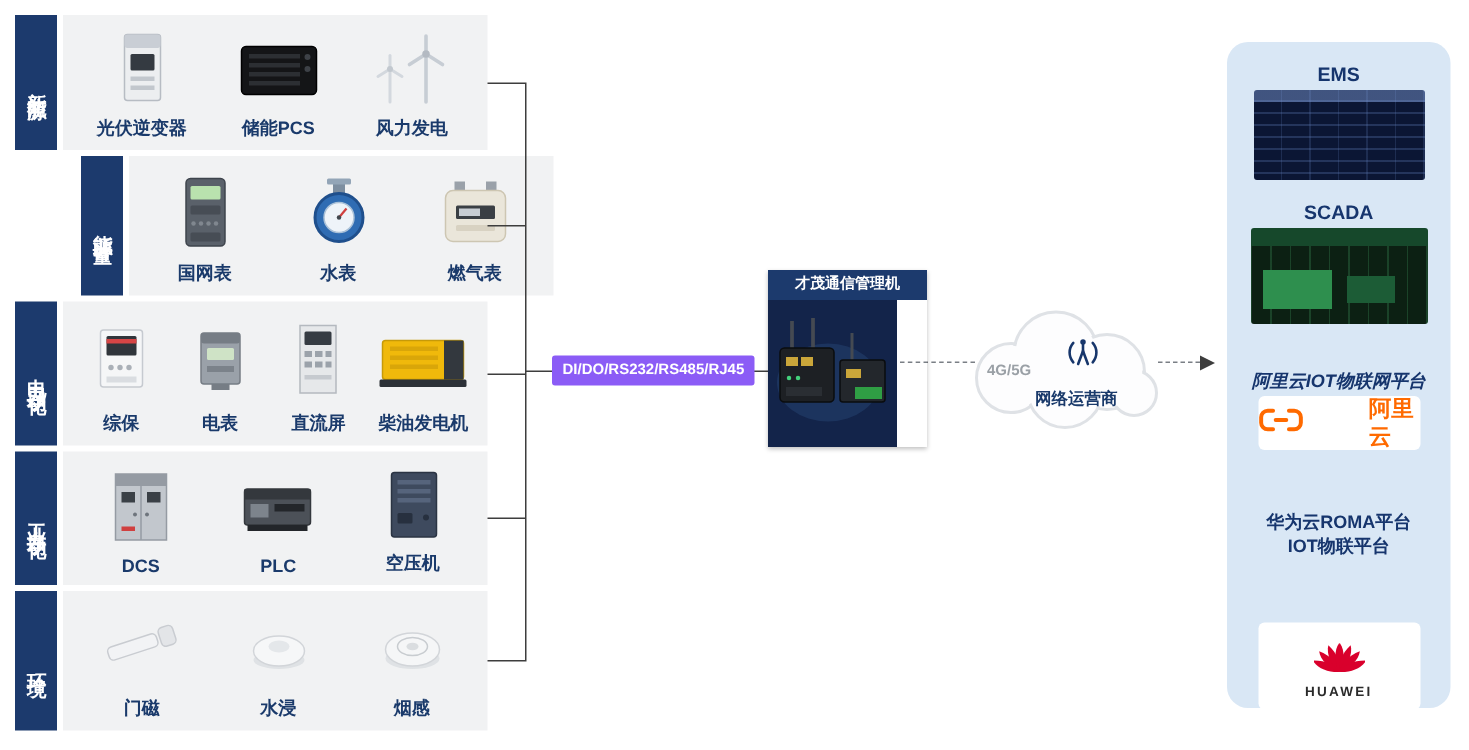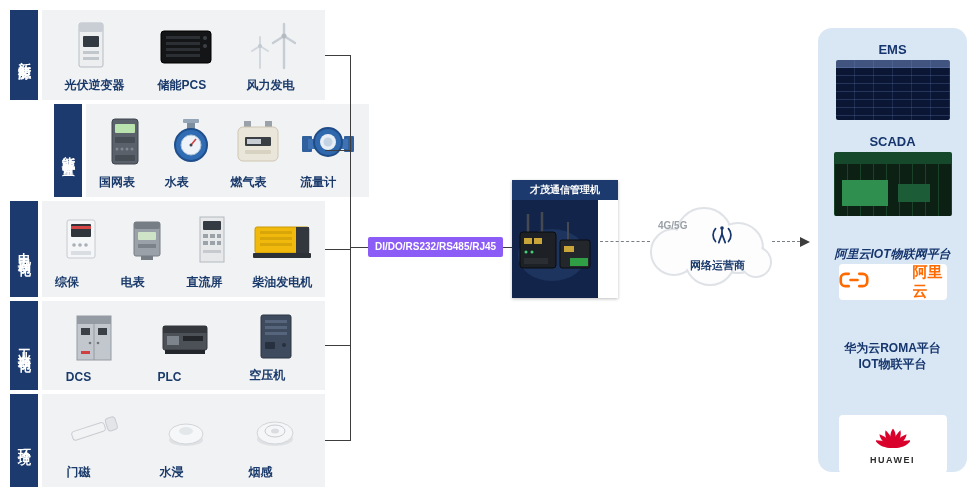--- a/index.html
+++ b/index.html
@@ -5,21 +5,21 @@
   html,body{margin:0;padding:0;background:#fff;}
   .canvas{position:relative;width:979px;height:500px;background:#ffffff;overflow:hidden;
           font-family:"Liberation Sans","DejaVu Sans",sans-serif;}
 
   
   .row{position:absolute;left:10px;display:flex;}
   .cat-label{width:28px;background:#1c3a6d;color:#fff;display:flex;align-items:center;justify-content:center;
              writing-mode:vertical-rl;text-orientation:upright;font-weight:bold;font-size:13px;letter-spacing:3px;}
   .panel{width:283px;margin-left:4px;background:#f1f2f3;display:flex;align-items:stretch;
          justify-content:space-around;padding:6px 6px 4px 6px;box-sizing:border-box;}
-  .device{display:flex;flex-direction:column;align-items:flex-start;justify-content:flex-end;gap:1px;}
+  .device{display:flex;flex-direction:column;align-items:center;justify-content:flex-end;gap:1px;}
   .device .icon{flex:1;display:flex;align-items:center;justify-content:center;}
   .dlabel{font-size:12px;font-weight:bold;color:#1a3a6b;white-space:nowrap;padding-bottom:2px;}
 
   
   .hline{position:absolute;height:1px;background:#3d3d3d;}
   .vline{position:absolute;width:1px;background:#3d3d3d;}
   .dashline{position:absolute;height:0;border-top:1.6px dashed #7a7f85;}
   .arrowhead{position:absolute;width:0;height:0;border-left:10px solid #3d3d3d;
              border-top:5px solid transparent;border-bottom:5px solid transparent;}
 
@@ -29,21 +29,21 @@
   
   .gateway{position:absolute;left:512px;top:180px;width:106px;height:118px;z-index:3;
            box-shadow:0 1px 3px rgba(0,0,0,.25);}
   .gateway-header{height:20px;line-height:20px;background:#1c3a6d;color:#fff;font-size:10px;
                   font-weight:bold;text-align:center;white-space:nowrap;}
   .gateway-body{height:98px;}
 
   
   .cloud{position:absolute;left:638px;top:198px;width:142px;height:96px;}
   .cloud-bg{position:absolute;left:0;top:0;}
-  .cloud-net{position:absolute;left:20px;top:22px;font-size:10px;color:#9aa0a6;font-weight:bold;}
+  .cloud-net{position:absolute;left:20px;top:44px;font-size:10px;color:#9aa0a6;font-weight:bold;}
   .cloud-antenna{position:absolute;left:70px;top:22px;}
   .cloud-op{position:absolute;left:52px;top:60px;font-size:11px;font-weight:bold;color:#1a3a6b;white-space:nowrap;}
 
   
   .rpanel{position:absolute;left:818px;top:28px;width:149px;height:444px;background:#d9e7f5;border-radius:14px;}
   .rp-title{position:absolute;left:0;width:100%;text-align:center;color:#16356d;font-weight:bold;font-size:13px;white-space:nowrap;}
   .rp-title.small{font-size:12px;}
   .shot{position:absolute;left:50%;transform:translateX(-50%);border-radius:2px;}
   .ems-shot{top:32px;width:114px;height:60px;background-color:#0b1634;
     background-image:linear-gradient(rgba(130,160,220,.45),rgba(130,160,220,.45)),
@@ -157,33 +157,20 @@
           <svg width="56" height="50" viewBox="0 0 56 50">
               <rect x="14" y="4" width="7" height="8" fill="#9aa1a9"></rect>
               <rect x="35" y="4" width="7" height="8" fill="#9aa1a9"></rect>
               <rect x="8" y="10" width="40" height="34" rx="5" fill="#eae6da" stroke="#cdc6b2"></rect>
               <rect x="15" y="20" width="26" height="9" rx="1" fill="#3a3f44"></rect>
               <rect x="17" y="22" width="14" height="5" fill="#c7cdd3"></rect>
               <rect x="15" y="33" width="26" height="4" rx="1" fill="#d8d2c2"></rect>
             </svg>
         </div>
         <div class="dlabel">燃气表</div>
-      </div>
-      <div class="device">
-        <div class="icon">
-          <svg width="56" height="50" viewBox="0 0 56 50">
-              <rect x="2" y="19" width="10" height="16" rx="1" fill="#31609f"></rect>
-              <rect x="44" y="19" width="10" height="16" rx="1" fill="#31609f"></rect>
-              <rect x="8" y="22" width="40" height="10" fill="#3f72b5"></rect>
-              <circle cx="28" cy="25" r="14" fill="#2f68ad" stroke="#1f4c86" stroke-width="2"></circle>
-              <circle cx="28" cy="25" r="8" fill="#e8eef5"></circle>
-              <circle cx="28" cy="25" r="4.5" fill="#c3d3e4"></circle>
-            </svg>
-        </div>
-        <div class="dlabel">流量计</div>
       </div>
     </div>
   </div>
 
   <div class="row" style="top:201px;height:96px;">
     <div class="cat-label">电力自动化</div>
     <div class="panel">
       <div class="device">
         <div class="icon">
           <svg width="52" height="50" viewBox="0 0 52 50">

